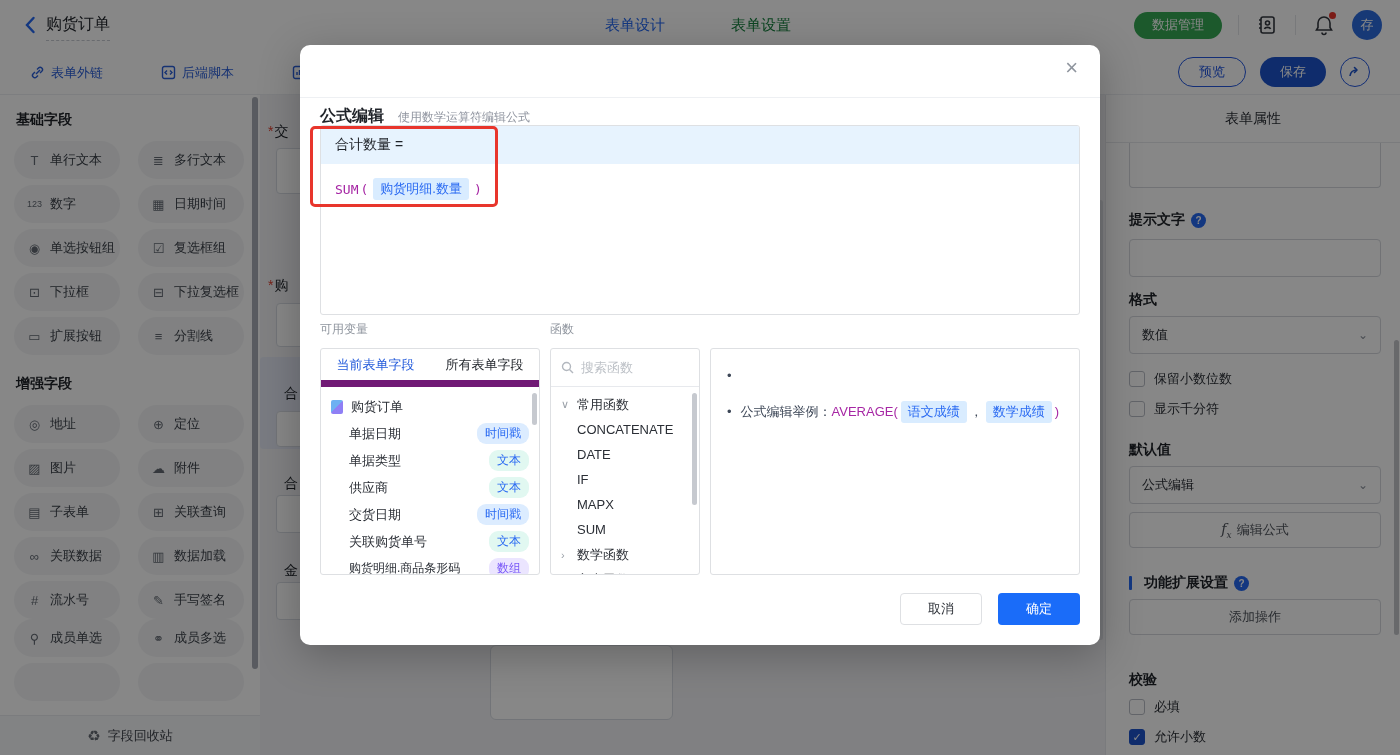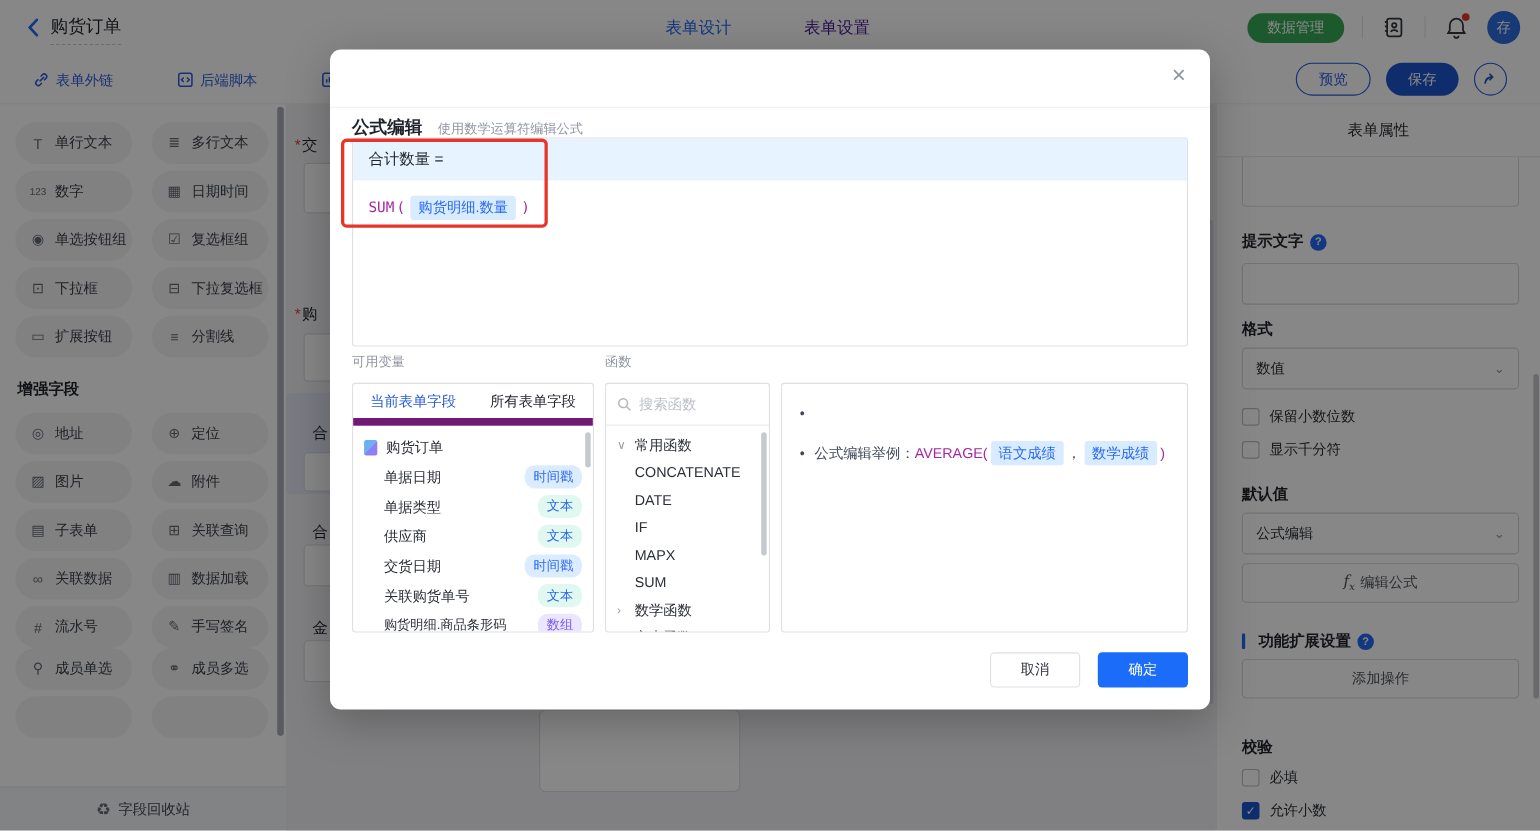--- a/index.html
+++ b/index.html
@@ -5,21 +5,21 @@
   * { margin:0; padding:0; box-sizing:border-box; }
   html,body { width:1400px; height:755px; overflow:hidden; }
   body { font-family:"Liberation Sans","DejaVu Sans",sans-serif; color:#1f2329; background:#fff; position:relative; }
 
   
   .topbar { position:absolute; left:0; top:0; width:1400px; height:50px; background:#fff; display:flex; align-items:center; }
   .back-btn { position:absolute; left:20px; top:14px; width:22px; height:22px; color:#2468f2; cursor:pointer; }
   .tb-title { position:absolute; left:46px; top:14px; font-size:16px; color:#1f2329; border-bottom:1px dashed #c6cad1; padding-bottom:5px; }
   .tb-tabs { position:absolute; left:605px; top:0; height:50px; display:flex; gap:66px; align-items:center; font-size:15px; }
   .tb-tab-active { color:#2468f2; }
-  .tb-tab { color:#4c1d95; }
+  .tb-tab { color:#15803d; }
   .tb-right { position:absolute; right:18px; top:0; height:50px; display:flex; align-items:center; gap:16px; }
   .pill-green { background:#35a854; color:#fff; font-size:13px; border:none; border-radius:15px; height:27px; padding:0 18px; cursor:pointer; }
   .tb-sep { width:1px; height:20px; background:#e2e4e8; }
   .icon-btn { width:24px; height:24px; color:#33383f; position:relative; cursor:pointer; }
   .red-dot { position:absolute; right:0px; top:-1px; width:7px; height:7px; border-radius:50%; background:#e8352c; }
   .avatar { width:30px; height:30px; border-radius:50%; background:#2d6cdf; color:#fff; font-size:13px; display:flex; align-items:center; justify-content:center; cursor:pointer; }
 
   
   .toolbar { position:absolute; left:0; top:50px; width:1400px; height:45px; background:#fff; border-bottom:1px solid #eceef1; }
   .tool-links { position:absolute; left:30px; top:0; height:45px; display:flex; gap:58px; align-items:center; }
@@ -186,20 +186,21 @@
       <svg width="16" height="16" viewBox="0 0 16 16" fill="none" stroke="currentColor" stroke-width="1.6">
           <path d="M3 12c.5-4 3.5-6 7-6"></path>
           <path d="M10 6L7.5 3.5M10 6L7.5 8.5" stroke-linecap="round"></path>
         </svg>
     </div>
   </div>
 </div>
 
 <div class="sidebar">
   <div class="side-scroll">
+    <div class="sec-title">基础字段</div>
     <div class="fgrid">
       <div class="fbtn">
           <span class="fglyph">T</span>
           <span>单行文本</span>
         </div>
       <div class="fbtn">
           <span class="fglyph">≣</span>
           <span>多行文本</span>
         </div>
       <div class="fbtn">

